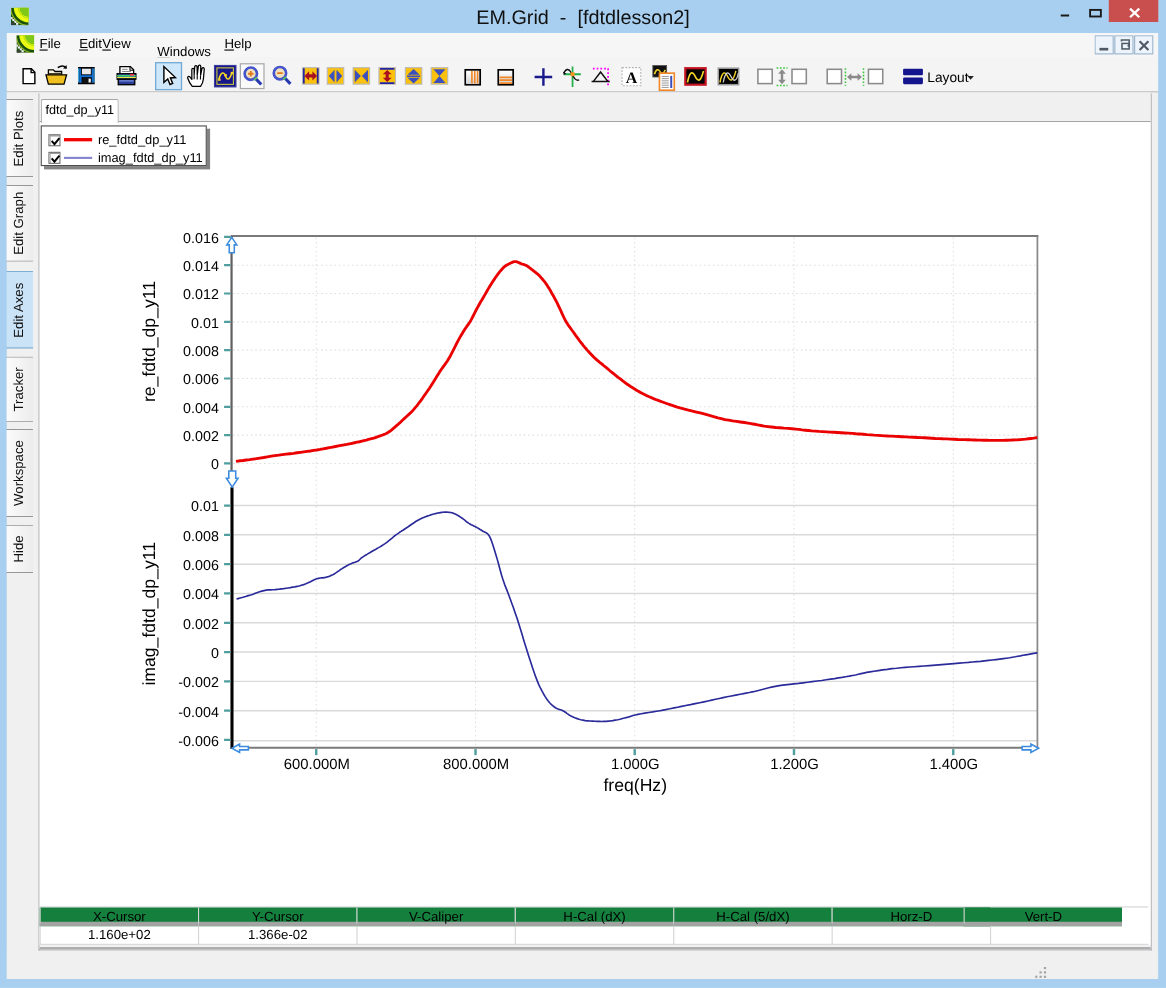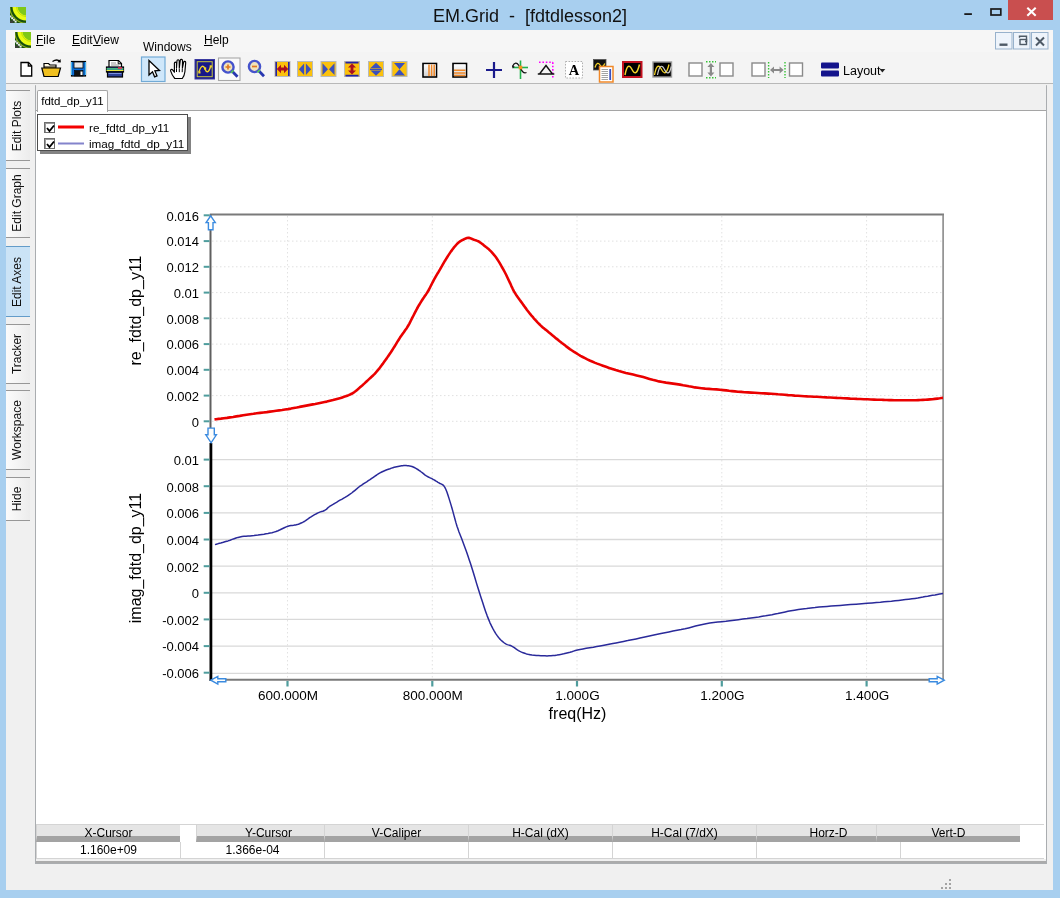--- a/index.html
+++ b/index.html
@@ -29,21 +29,21 @@
 #pane { left:36px; top:111px; width:1010px; height:748px; background:#fff; }
 
 #legend { left:37px; top:114px; width:151px; height:37px; background:#fff; border:1px solid #4d4d4d; box-shadow:3px 3px 0 rgba(90,90,90,0.75); z-index:4; font-size:11.7px; }
 .lrow { position:absolute; left:0; height:16px; }
 .cb { position:absolute; left:6px; top:2px; width:11px; height:11px; background:#fff; border:1px solid #6e6e6e; box-shadow:inset 1px 1px 0 #9a9a9a; }
 .cb svg { position:absolute; left:0px; top:0px; }
 .lline { position:absolute; left:20px; width:26px; }
 .ltext { position:absolute; left:51px; top:0px; line-height:15px; color:#000; }
 
 #ctable { left:36px; top:824px; width:1008px; height:35px; background:#fff; font-size:12px; color:#000; border-top:1px solid #d4d4d4; }
-.cth { position:absolute; top:0; height:17px; border-bottom:6px solid #a3a3a3; border-left:1px solid #d4d4d4; text-align:center; line-height:17px; background:#e5e5e5; }
+.cth { position:absolute; top:0; height:17px; border-bottom:4px solid #a3a3a3; border-left:1px solid #d4d4d4; text-align:center; line-height:17px; background:#15803d; }
 .ctv { position:absolute; top:17px; height:17px; border-bottom:1px solid #d4d4d4; border-left:1px solid #d4d4d4; text-align:center; line-height:17px; }
 
 #innerborder { left:36px; top:859px; width:1010px; height:4px; background:#f0f0f0; border-bottom:2px solid #ababab; }
 #statusbar { left:6px; top:865px; width:1047px; height:25px; background:#f0f0f0; }
 
 #bleft { left:0; top:30px; width:6px; height:860px; background:#a8cfef; }
 #bright { left:1053px; top:30px; width:7px; height:860px; background:#a8cfef; }
 #bbottom { left:0; top:890px; width:1060px; height:8px; background:#a8cfef; }
 </style>
 </head>
@@ -365,28 +365,28 @@
       </span>
     <svg class="lline" style="top:6px" width="26" height="3">
         <rect width="26" height="2" y="0.5" fill="#8484cc"></rect>
       </svg>
     <span class="ltext">imag_fdtd_dp_y11</span>
   </div>
 </div>
 
 <div id="ctable" class="abs">
 <div class="cth" style="left:0.0px;width:144.0px">X-Cursor</div>
-<div class="ctv" style="left:0.0px;width:144.0px">1.160e+09</div>
-<div class="cth" style="left:160px;width:144.0px">Y-Cursor</div>
-<div class="ctv" style="left:144.0px;width:144.0px">1.366e-04</div>
+<div class="ctv" style="left:0.0px;width:144.0px">1.160e+02</div>
+<div class="cth" style="left:144.0px;width:144.0px">Y-Cursor</div>
+<div class="ctv" style="left:144.0px;width:144.0px">1.366e-02</div>
 <div class="cth" style="left:288.0px;width:144.0px">V-Caliper</div>
 <div class="ctv" style="left:288.0px;width:144.0px"></div>
 <div class="cth" style="left:432.0px;width:144.0px">H-Cal (dX)</div>
 <div class="ctv" style="left:432.0px;width:144.0px"></div>
-<div class="cth" style="left:576.0px;width:144.0px">H-Cal (7/dX)</div>
+<div class="cth" style="left:576.0px;width:144.0px">H-Cal (5/dX)</div>
 <div class="ctv" style="left:576.0px;width:144.0px"></div>
 <div class="cth" style="left:720.0px;width:144.0px">Horz-D</div>
 <div class="ctv" style="left:720.0px;width:144.0px"></div>
 <div class="cth" style="left:840px;width:144.0px">Vert-D</div>
 <div class="ctv" style="left:864.0px;width:144.0px"></div>
 </div>
 <div id="innerborder" class="abs"></div>
 <div id="statusbar" class="abs"></div>
 <svg class="abs" style="left:941px;top:879px" width="12" height="12" viewBox="0 0 12 12">
   <g fill="#a3a3a3">

